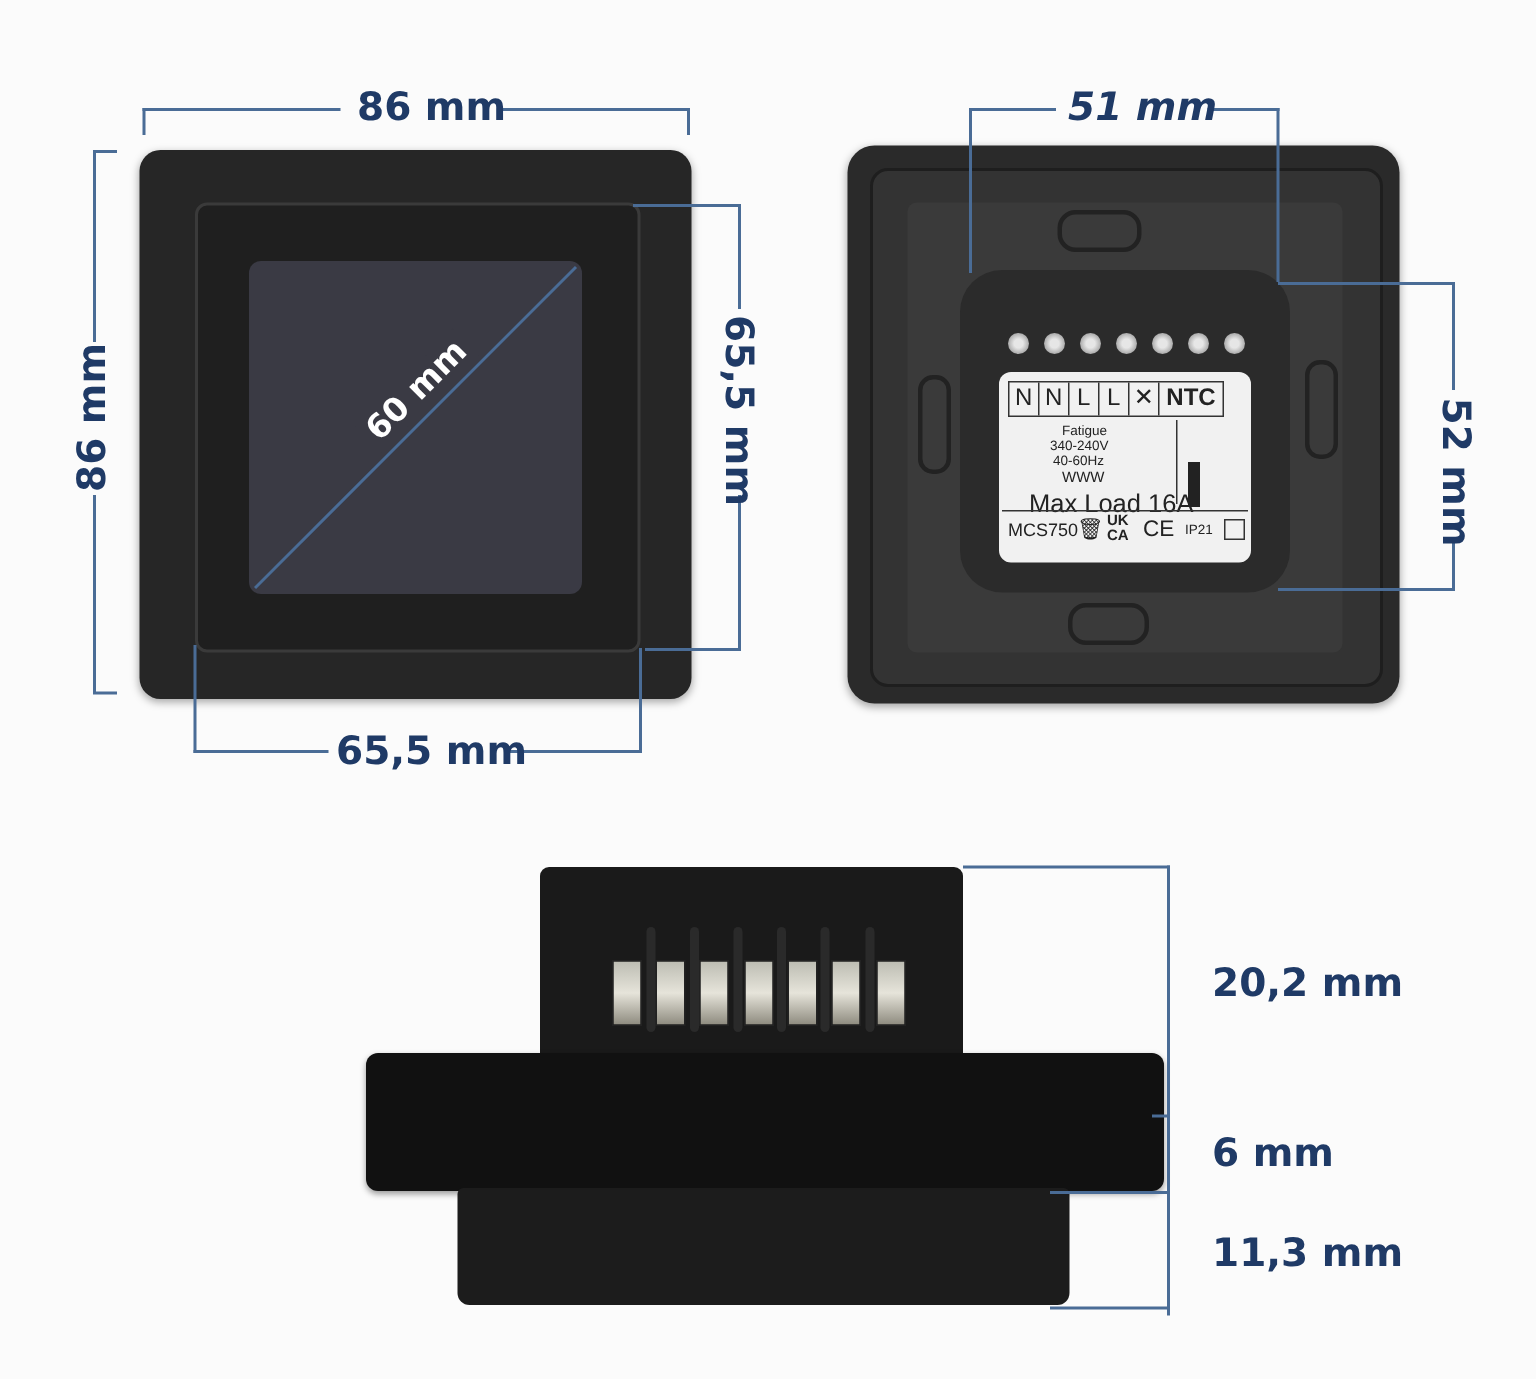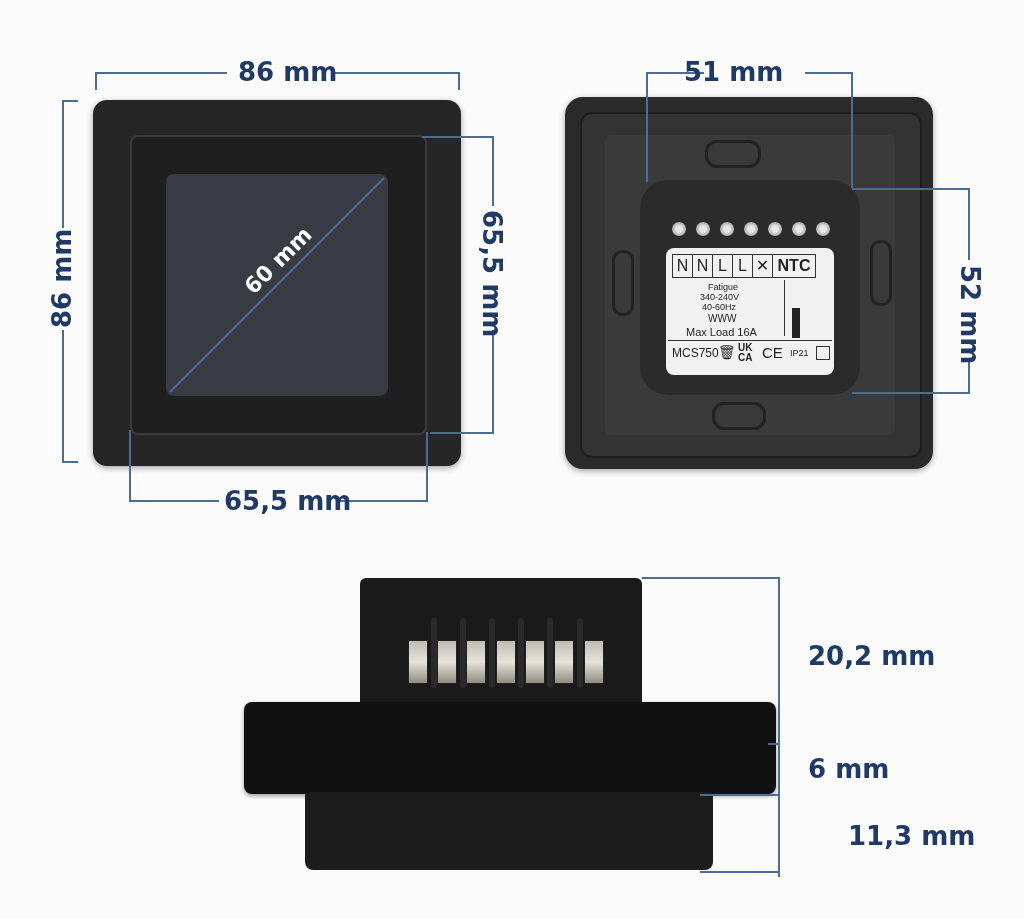--- a/index.html
+++ b/index.html
@@ -89,37 +89,37 @@
     <div class="term">N</div>
     <div class="term">L</div>
     <div class="term">L</div>
     <div class="term">✕</div>
     <div class="term ntc">NTC</div>
   </div>
   <div class="abs small" style="left:42px;top:34px;">Fatigue</div>
   <div class="abs small" style="left:34px;top:44px;">340-240V</div>
   <div class="abs small" style="left:36px;top:54px;">40-60Hz</div>
   <div class="abs small" style="left:42px;top:66px;font-size:10px;">WWW</div>
-  <div class="abs" style="left:20px;top:78px;font-size:11px;">Max Load 16A</div>
+  <div class="abs" style="left:20px;top:78px;font-size:17px;">Max Load 16A</div>
   <div class="abs" style="left:118px;top:32px;width:10px;height:56px;border-left:1px solid #333;"></div>
   <div class="abs" style="left:126px;top:60px;width:8px;height:30px;background:#222;"></div>
   <div class="abs" style="left:2px;top:92px;width:164px;border-top:1px solid #333;"></div>
   <div class="abs" style="left:6px;top:98px;font-size:12px;">MCS750</div>
   <div class="abs" style="left:52px;top:96px;font-size:14px;">🗑</div>
   <div class="abs" style="left:72px;top:95px;font-size:10px;font-weight:bold;line-height:10px;width:20px;">UK CA</div>
   <div class="abs" style="left:96px;top:96px;font-size:15px;">CE</div>
   <div class="abs" style="left:124px;top:100px;font-size:9px;">IP21</div>
   <div class="abs" style="left:150px;top:98px;width:12px;height:12px;border:1px solid #333;"></div>
 </div>
 
 <div class="line" style="left:646px;top:72px;width:58px;height:2px;"></div>
 <div class="line" style="left:805px;top:72px;width:48px;height:2px;"></div>
 <div class="line" style="left:646px;top:72px;width:2px;height:110px;"></div>
 <div class="line" style="left:851px;top:72px;width:2px;height:116px;"></div>
-<div class="abs dim" style="left:684px;top:57px;">51 mm</div>
+<div class="abs dim" style="left:712px;top:57px;font-style:italic;">51 mm</div>
 
 <div class="line" style="left:852px;top:188px;width:118px;height:2px;"></div>
 <div class="line" style="left:968px;top:188px;width:2px;height:72px;"></div>
 <div class="line" style="left:968px;top:360px;width:2px;height:34px;"></div>
 <div class="line" style="left:852px;top:392px;width:118px;height:2px;"></div>
 <div class="abs dim vtext90" style="left:928px;top:292px;width:84px;text-align:center;">52 mm</div>
 
 <div class="abs side-box"></div>
 <div class="term-slot" style="left:408px"></div>
 <div class="term-slot" style="left:437px"></div>
@@ -137,13 +137,13 @@
 <div class="abs side-flange"></div>
 <div class="abs side-bottom"></div>
 
 <div class="line" style="left:642px;top:577px;width:138px;height:2px;"></div>
 <div class="line" style="left:778px;top:577px;width:2px;height:300px;"></div>
 <div class="line" style="left:768px;top:743px;width:12px;height:2px;"></div>
 <div class="line" style="left:700px;top:794px;width:80px;height:2px;"></div>
 <div class="line" style="left:700px;top:871px;width:80px;height:2px;"></div>
 <div class="abs dim" style="left:808px;top:641px;">20,2 mm</div>
 <div class="abs dim" style="left:808px;top:754px;">6 mm</div>
-<div class="abs dim" style="left:808px;top:821px;margin-left:40px;">11,3 mm</div>
+<div class="abs dim" style="left:808px;top:821px;">11,3 mm</div>
 
 </body></html>

